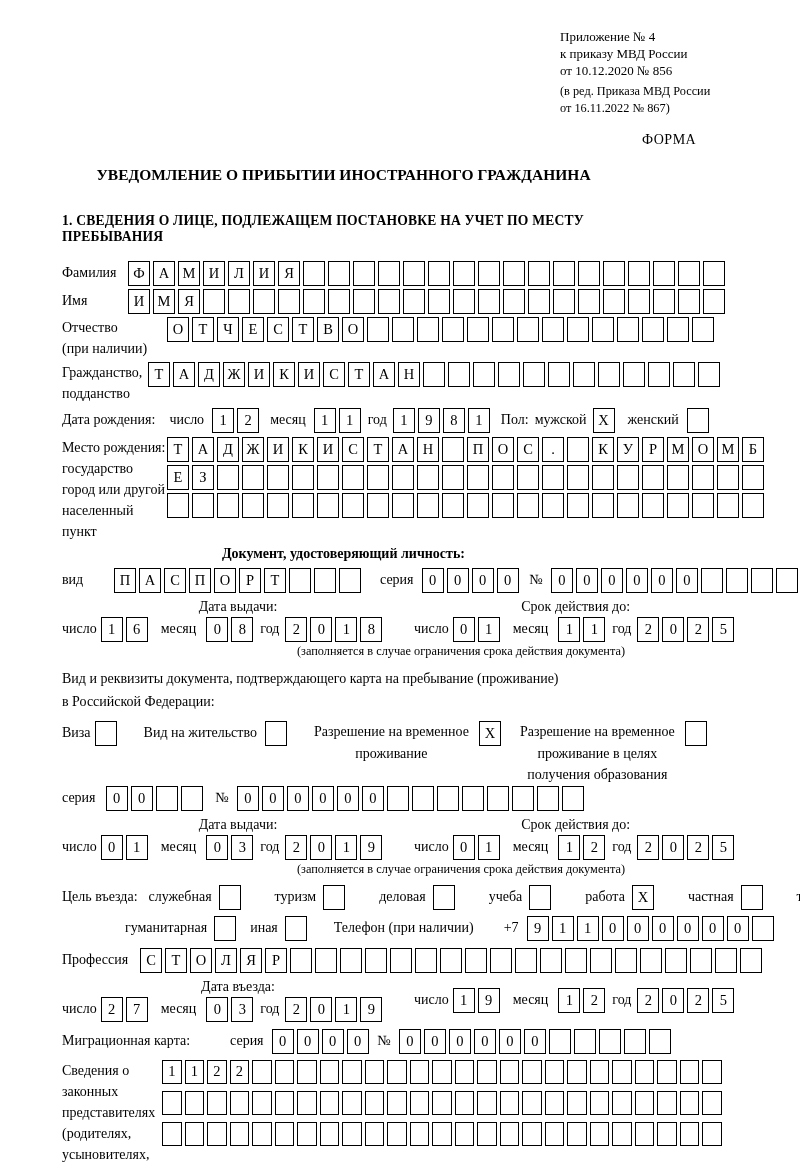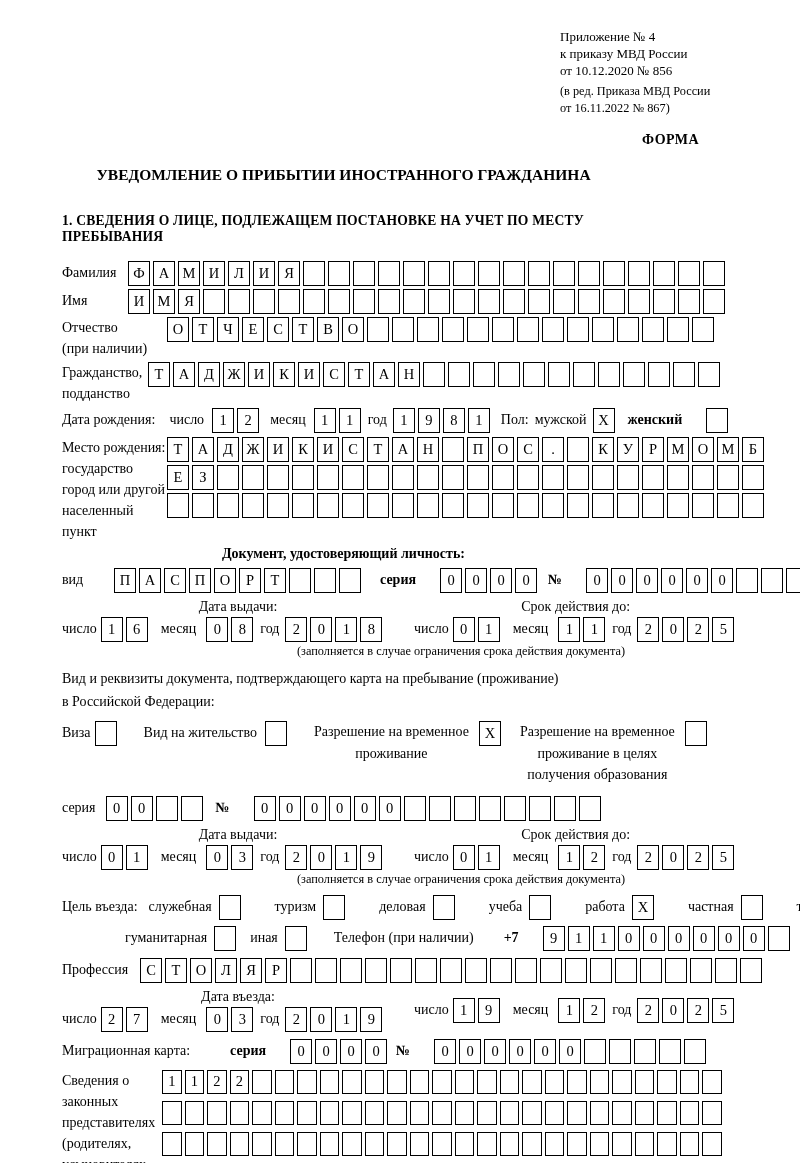--- a/index.html
+++ b/index.html
@@ -8,21 +8,21 @@
     width: 800px; height: 1163px; overflow: hidden;
     font-family: "Liberation Serif", "DejaVu Serif", serif;
     color: #000; font-size: 14px;
   }
   .page { width: 653px; height: 1163px; padding: 28px 28px 8px 62px; }
 
   
   .topheader { margin-left: 498px; width: 230px; font-size: 13px; line-height: 1.32; }
   .topheader .rev { font-size: 12.3px; }
   .topheader .rev1 { margin-top: 4px; }
-  .forma { font-weight: bold; font-size: 14px; margin-top: 15px; padding-left: 82px; letter-spacing: 0.5px; }
+  .forma { font-weight: normal; font-size: 14px; margin-top: 15px; padding-left: 82px; letter-spacing: 0.5px; }
 
   
   .title { text-align: center; font-weight: bold; font-size: 15.5px; line-height: 1.5; margin-top: 14px; }
   .blank { display: inline-block; width: 56px; border-bottom: 2px solid #333; height: 0.95em; margin-left: 6px; }
 
   .sec-heading { font-weight: bold; font-size: 13.6px; margin-top: 26px; margin-bottom: 16px; letter-spacing: 0.2px; }
 
   
   .cbox {
     width: 22px; height: 25px; border: 1.8px solid #000; margin-right: 3px;
@@ -33,37 +33,37 @@
   .boxrow { display: inline-flex; flex: none; }
 
   .row { display: flex; align-items: center; margin-bottom: 3px; }
   .row.top { align-items: flex-start; }
   .lbl { flex: none; }
   .w66 { width: 66px; } .w86 { width: 86px; } .w105 { width: 105px; } .w100 { width: 100px; }
   .lblcol { flex: none; line-height: 1.5; }
   .ml4 { margin-left: 4px; } .ml6 { margin-left: 6px; } .ml8 { margin-left: 8px; }
   .ml10 { margin-left: 10px; } .ml14 { margin-left: 14px; } .ml16 { margin-left: 16px; }
   .ml24 { margin-left: 24px; } .ml30 { margin-left: 30px; } .ml40 { margin-left: 40px; }
-  .mr6 { margin-right: 6px; } .mr8 { margin-right: 24px; font-weight: bold; } .mr10 { margin-right: 10px; }
+  .mr6 { margin-right: 6px; } .mr8 { margin-right: 8px; } .mr10 { margin-right: 10px; }
   .mb3 { margin-bottom: 3px; }
 
   .center-bold { text-align: center; font-weight: bold; font-size: 14px; margin: 4px 0 6px; }
 
   
   .dates-row { display: flex; margin-top: 6px; align-items: center; }
   .dg-left { width: 352px; flex: none; }
   .dg-right { flex: 1; }
   .dg-head { text-align: center; font-size: 14px; margin-bottom: 2px; }
   .dg-row { display: flex; align-items: center; }
   .note { font-size: 12.3px; text-align: right; margin: 2px 0 8px; }
 
   .para { line-height: 1.65; margin-top: 6px; }
 
   
-  .opts { display: flex; align-items: flex-start; margin-top: 8px; margin-bottom: 10px; }
+  .opts { display: flex; align-items: flex-start; margin-top: 8px; }
   .opt-inline { display: inline-flex; align-items: center; flex: none; }
   .opt-inline .cbox { margin-left: 8px; }
   .opt-multi { display: inline-flex; align-items: flex-start; flex: none; }
   .opt-multi .opt-lines { text-align: center; line-height: 1.55; }
   .opt-multi .cbox { margin-left: 10px; }
 
   
   .opt { display: inline-flex; align-items: center; margin-left: 11px; }
   .opt .opt-label { margin-right: 7px; }
 </style>

